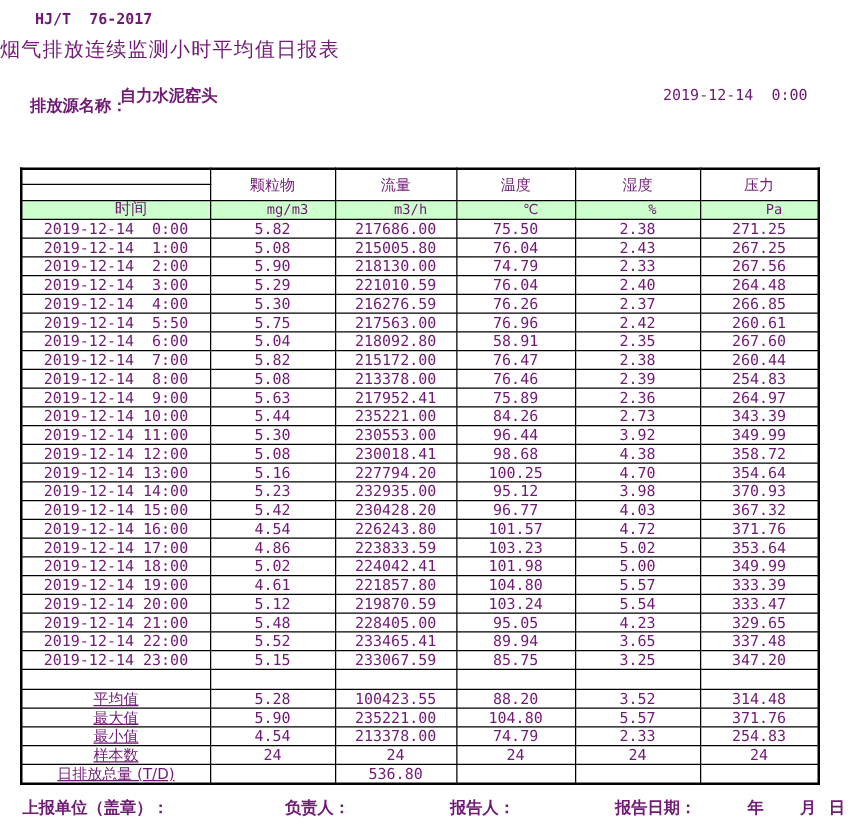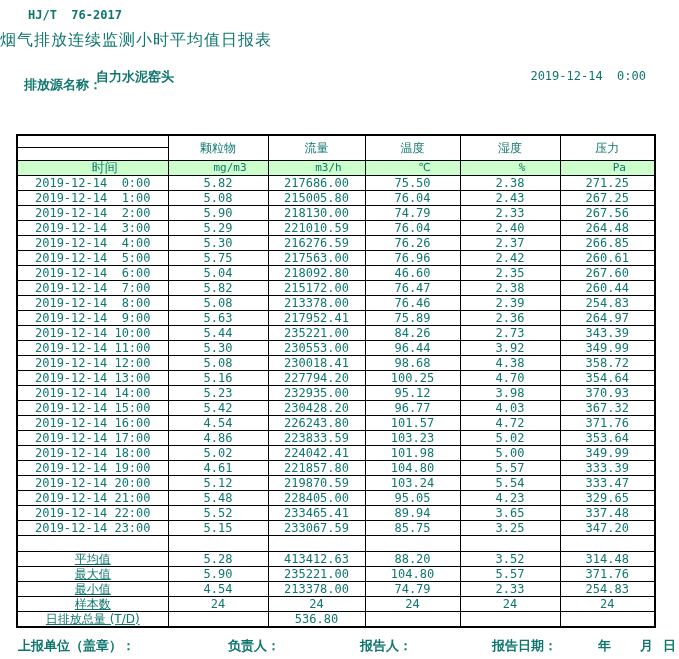--- a/index.html
+++ b/index.html
@@ -2,21 +2,21 @@
 <html><head>
 <meta charset="utf-8">
 <style>
   html, body { margin: 0; padding: 0; background: #ffffff; }
   .page {
     position: relative;
     width: 679px;
     height: 659px;
     background: #ffffff;
     font-family: "DejaVu Sans", sans-serif;
-    color: #0f766e;
+    color: #701a75;
     overflow: hidden;
   }
   .std-no {
     position: absolute;
     left: 28px; top: 8px;
     font-size: 12px;
     font-weight: bold;
     white-space: pre;
     font-family: "DejaVu Sans Mono", "DejaVu Sans", monospace;
   }
@@ -190,32 +190,32 @@
         </tr>
         <tr>
           <td class="time">2019-12-14  4:00</td>
           <td class="num">5.30</td>
           <td class="num">216276.59</td>
           <td class="num">76.26</td>
           <td class="num">2.37</td>
           <td class="num">266.85</td>
         </tr>
         <tr>
-          <td class="time">2019-12-14  5:00</td>
+          <td class="time">2019-12-14  5:50</td>
           <td class="num">5.75</td>
           <td class="num">217563.00</td>
           <td class="num">76.96</td>
           <td class="num">2.42</td>
           <td class="num">260.61</td>
         </tr>
         <tr>
           <td class="time">2019-12-14  6:00</td>
           <td class="num">5.04</td>
           <td class="num">218092.80</td>
-          <td class="num">46.60</td>
+          <td class="num">58.91</td>
           <td class="num">2.35</td>
           <td class="num">267.60</td>
         </tr>
         <tr>
           <td class="time">2019-12-14  7:00</td>
           <td class="num">5.82</td>
           <td class="num">215172.00</td>
           <td class="num">76.47</td>
           <td class="num">2.38</td>
           <td class="num">260.44</td>
@@ -356,21 +356,21 @@
           <td></td>
         <td></td>
           <td></td>
           <td></td>
       </tr>
       </tbody>
       <tbody>
         <tr>
           <td class="sum-label">平均值</td>
           <td class="num">5.28</td>
-          <td class="num">413412.63</td>
+          <td class="num">100423.55</td>
           <td class="num">88.20</td>
           <td class="num">3.52</td>
           <td class="num">314.48</td>
         </tr>
         <tr>
           <td class="sum-label">最大值</td>
           <td class="num">5.90</td>
           <td class="num">235221.00</td>
           <td class="num">104.80</td>
           <td class="num">5.57</td>

